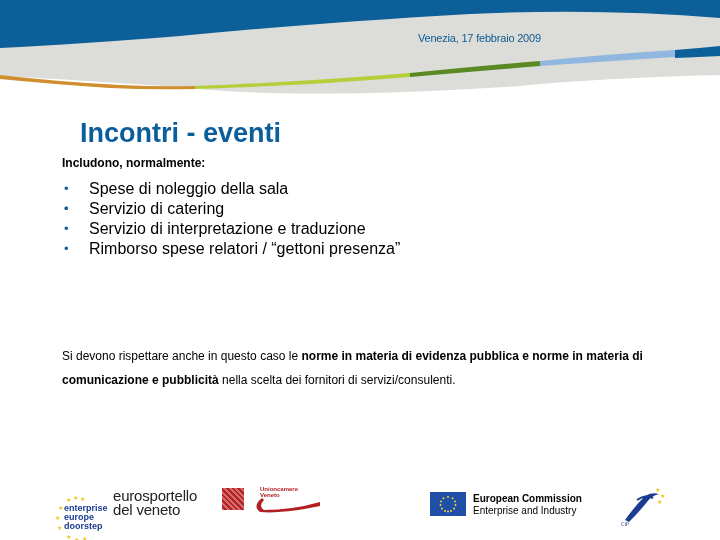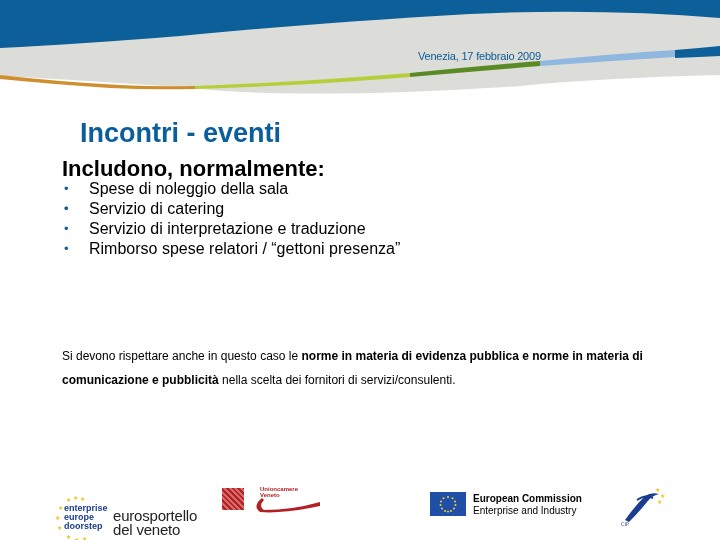--- a/index.html
+++ b/index.html
@@ -1,32 +1,32 @@
 <!DOCTYPE html>
 <html><head>
 <meta charset="utf-8">
 <style>
   html, body { margin:0; padding:0; }
   body { width:720px; height:540px; background:#ffffff; position:relative; overflow:hidden;
          font-family:"Liberation Sans", sans-serif; color:#000; }
   .header-svg { position:absolute; left:0; top:0; width:720px; height:100px; }
-  .date { position:absolute; left:418px; top:32px; font-size:11px; color:#0b5a94; letter-spacing:-0.2px;margin-top:18px; }
+  .date { position:absolute; left:418px; top:32px; font-size:11px; color:#0b5a94; letter-spacing:-0.2px; }
   .title { position:absolute; left:62px; top:100px; font-size:27px; font-weight:bold; color:#0b5e9c; margin:18px; }
-  .intro { position:absolute; left:62px; top:156px; font-size:22px; font-weight:bold; }
+  .intro { position:absolute; left:62px; top:156px; font-size:12px; font-weight:bold; }
   .bullets { position:absolute; left:62px; top:180px; width:620px; list-style:none; margin:0; padding:0; font-size:16px; line-height:18px; }
   .bullets li { position:relative; padding-left:27px; margin-bottom:2px; }
   .bullets li .dot { position:absolute; left:2px; top:0; color:#1a5f93; font-size:13px; }
   .para { position:absolute; left:62px; top:344px; width:610px; font-size:12px; line-height:24px; margin:0; }
   .para b { font-weight:bold; }
   .logo { position:absolute; }
   .een { left:52px; top:496px; width:60px; height:50px; }
   .een .txt { position:absolute; left:12px; top:8px; font-size:9px; line-height:9px; font-weight:bold; color:#1b3d8f; }
   .een .stars { position:absolute; left:0; top:0; width:60px; height:48px; }
   .een .tag { position:absolute; left:-8px; top:48px; font-size:3px; color:#555; white-space:nowrap; }
-  .euro { left:113px; top:489px; font-size:15px; line-height:14px; color:#222; font-weight:normal; letter-spacing:-0.2px;margin-top:20px; }
+  .euro { left:113px; top:489px; font-size:15px; line-height:14px; color:#222; font-weight:normal; letter-spacing:-0.2px; }
   .union { left:222px; top:486px; width:100px; height:34px; }
   .union .emblem { position:absolute; left:0; top:2px; width:22px; height:22px; background:#b32024;
                    background-image:repeating-linear-gradient(45deg,#d46a6a 0 2px,#b32024 2px 4px); }
   .union .txt { position:absolute; left:38px; top:0px; font-size:6px; line-height:6px; color:#b32024; font-weight:bold; }
   .union .swoosh { position:absolute; left:30px; top:6px; width:70px; height:22px; }
   .ec-flag { left:430px; top:492px; width:36px; height:24px; background:#1f4fa6; }
   .ec-text { left:473px; top:493px; font-size:10px; line-height:12px; }
   .ec-text .l1 { font-weight:bold; }
   .cip { left:617px; top:486px; width:50px; height:42px; }
 </style>

